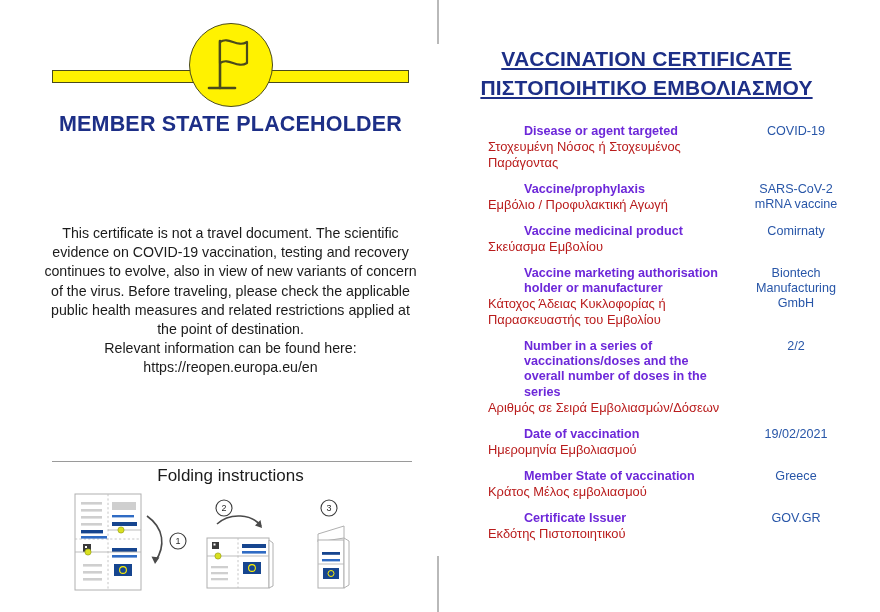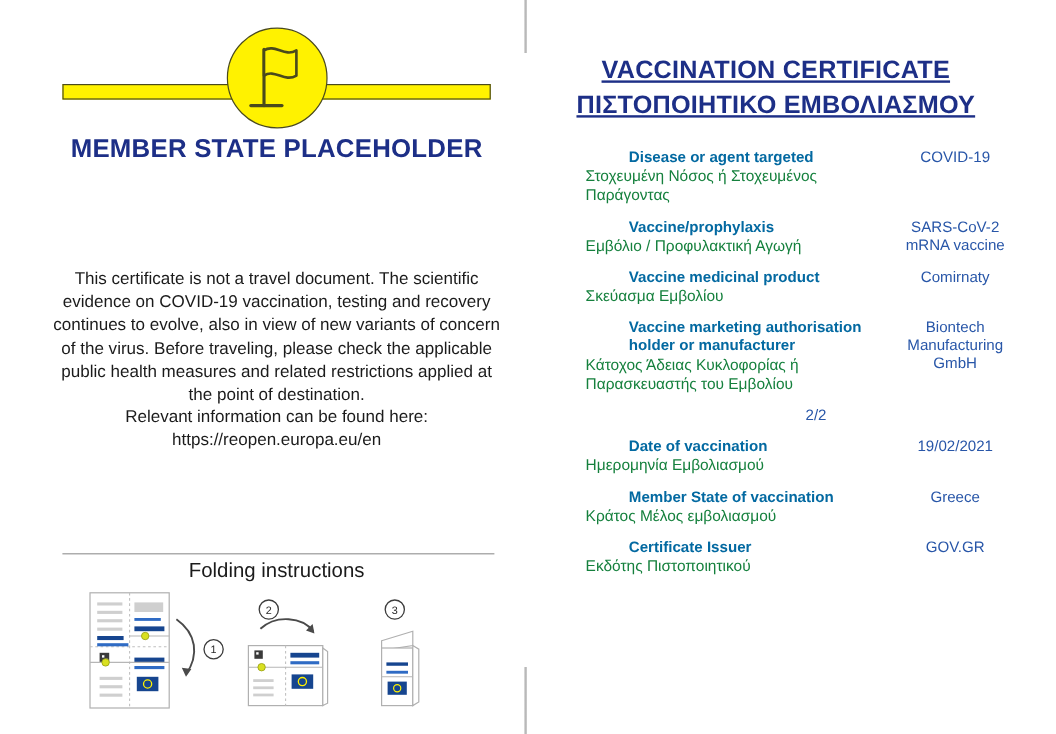--- a/index.html
+++ b/index.html
@@ -174,27 +174,27 @@
     margin-bottom: 11px;
   }
   .field-labels {
     width: 232px;
     flex: 0 0 232px;
   }
   .label-en {
     font-size: 12.6px;
     line-height: 15.4px;
     font-weight: bold;
-    color: #0369a1;
+    color: #6d28d9;
     padding-left: 36px;
   }
   .label-el {
     font-size: 12.9px;
     line-height: 15.6px;
-    color: #15803d;
+    color: #b91c1c;
   }
   .field-value {
     flex: 1 1 auto;
     text-align: center;
     font-size: 12.6px;
     line-height: 15.4px;
     color: #2856a8;
     padding-right: 8px;
   }
   .field-value .vl { display: block; }
@@ -373,20 +373,24 @@
             <div class="label-en">Vaccine marketing authorisation holder or manufacturer</div>
             <div class="label-el">Κάτοχος Άδειας Κυκλοφορίας ή Παρασκευαστής του Εμβολίου</div>
           </div>
           <div class="field-value" style="color: rgb(40, 86, 168);">
             <span class="vl">Biontech</span>
             <span class="vl">Manufacturing</span>
             <span class="vl">GmbH</span>
           </div>
         </div>
         <div class="field-row">
+          <div class="field-labels">
+            <div class="label-en">Number in a series of vaccinations/doses and the overall number of doses in the series</div>
+            <div class="label-el">Αριθμός σε Σειρά Εμβολιασμών/Δόσεων</div>
+          </div>
           <div class="field-value" style="color: rgb(40, 86, 168);">
             <span class="vl">2/2</span>
           </div>
         </div>
         <div class="field-row">
           <div class="field-labels">
             <div class="label-en">Date of vaccination</div>
             <div class="label-el">Ημερομηνία Εμβολιασμού</div>
           </div>
           <div class="field-value" style="color: rgb(40, 86, 168);">

